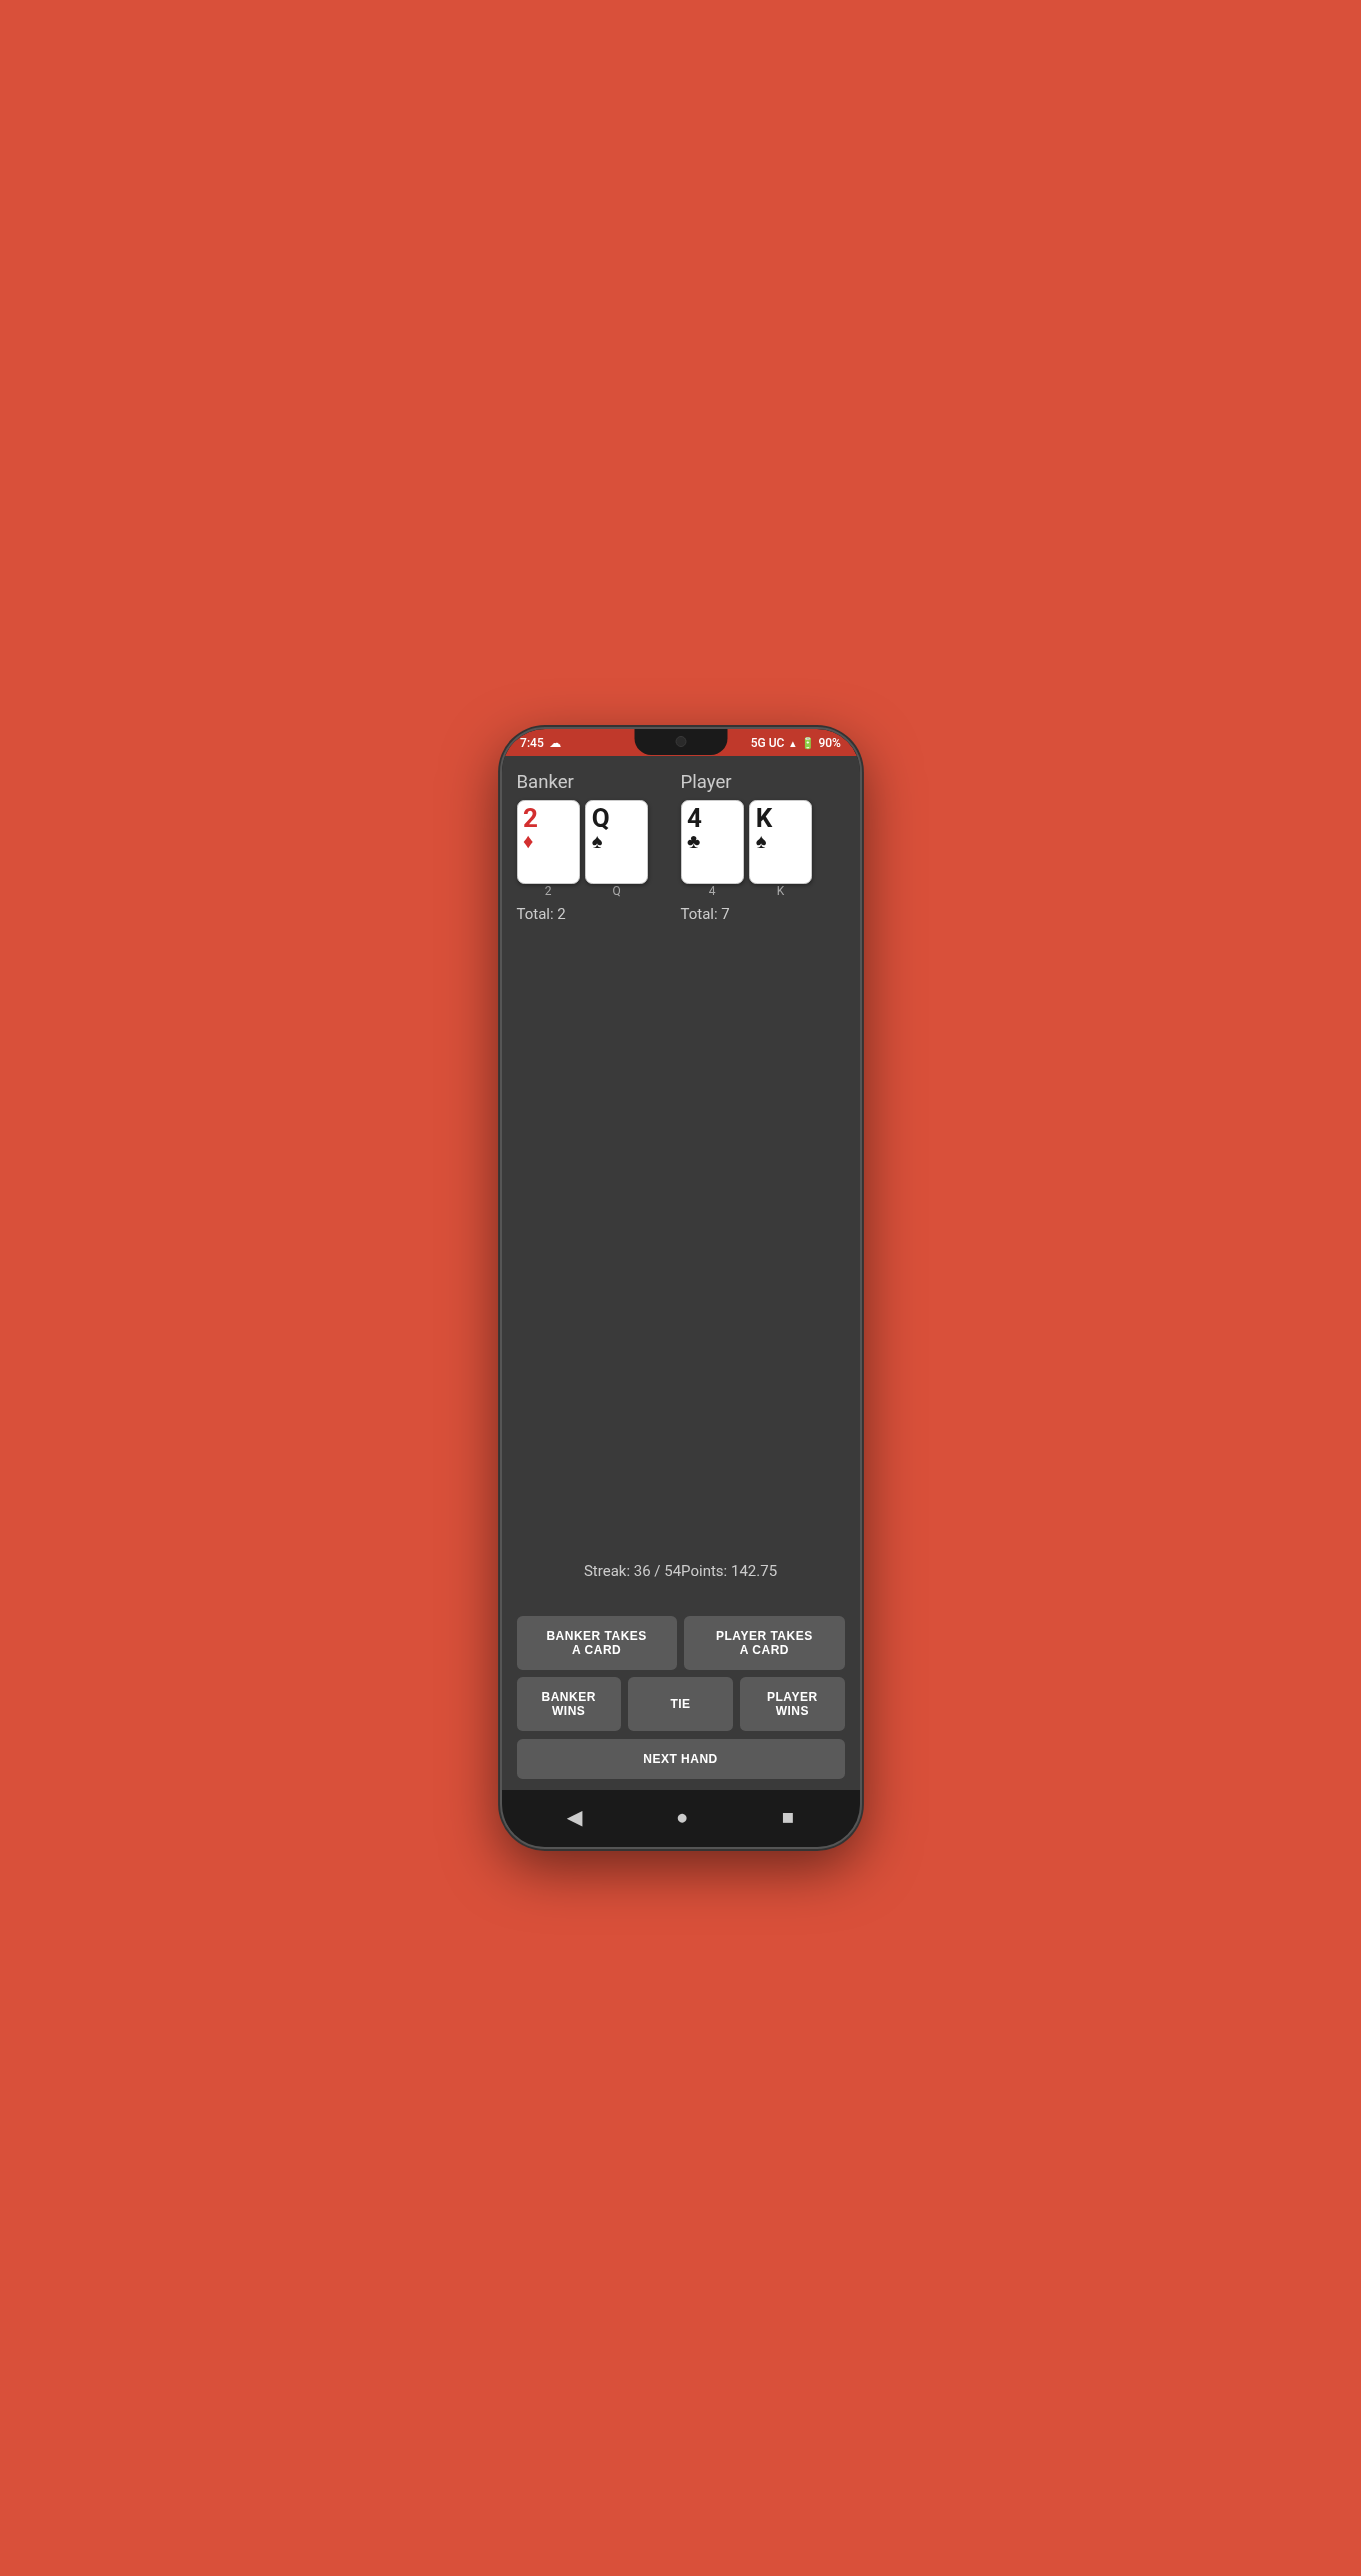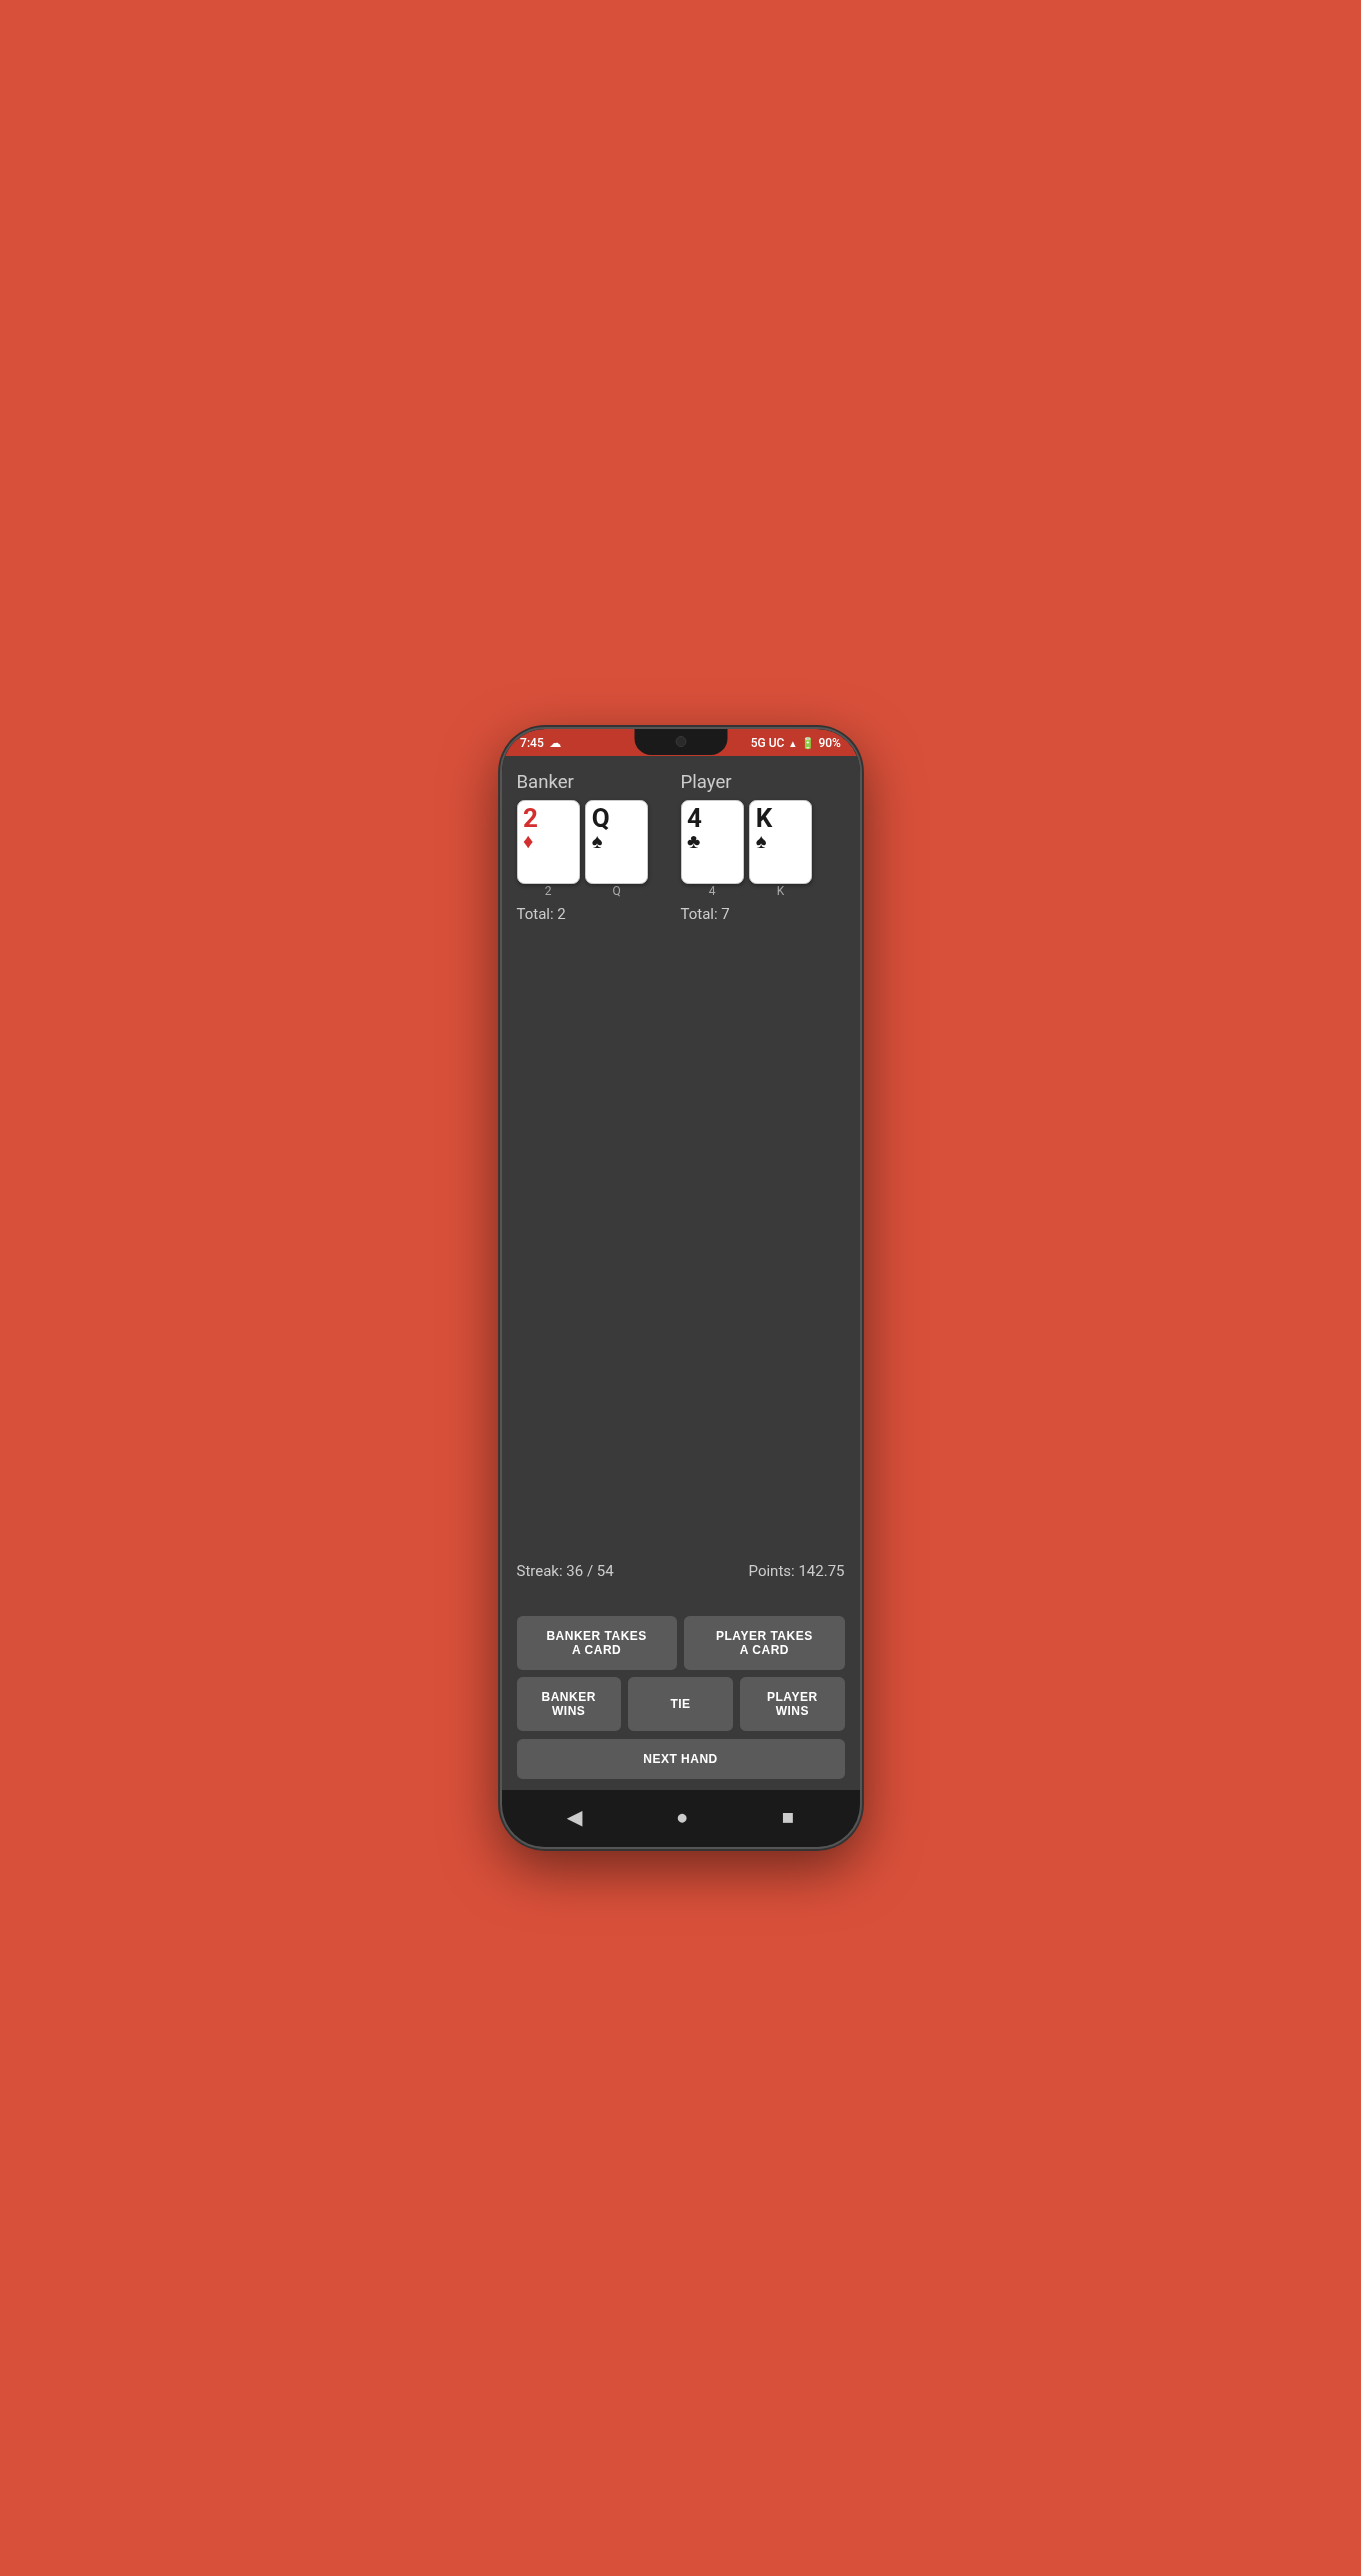--- a/index.html
+++ b/index.html
@@ -209,21 +209,21 @@
     }
 
     
     .bottom-area {
       background: #3a3a3a;
       padding: 7.4px 15px 11px;
     }
 
     .stats-row {
       display: flex;
-      justify-content: space-between;
+      justify-content: center;
       color: #cccccc;
       font-size: 15px;
       margin-bottom: 12px;
     }
 
     .action-buttons {
       display: flex;
       flex-direction: column;
       gap: 7.4px;
       margin-top: 36px;

